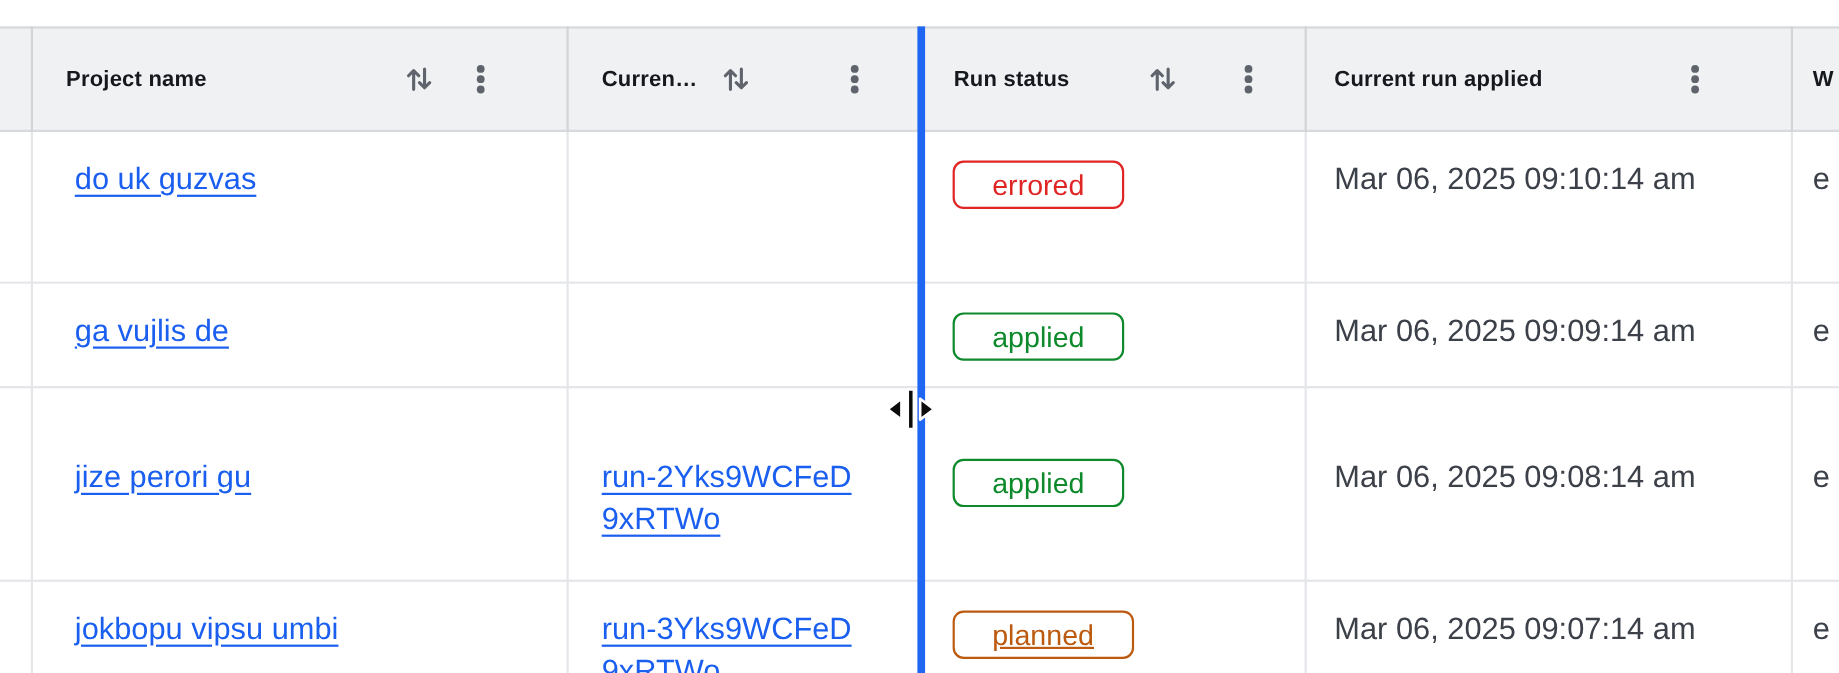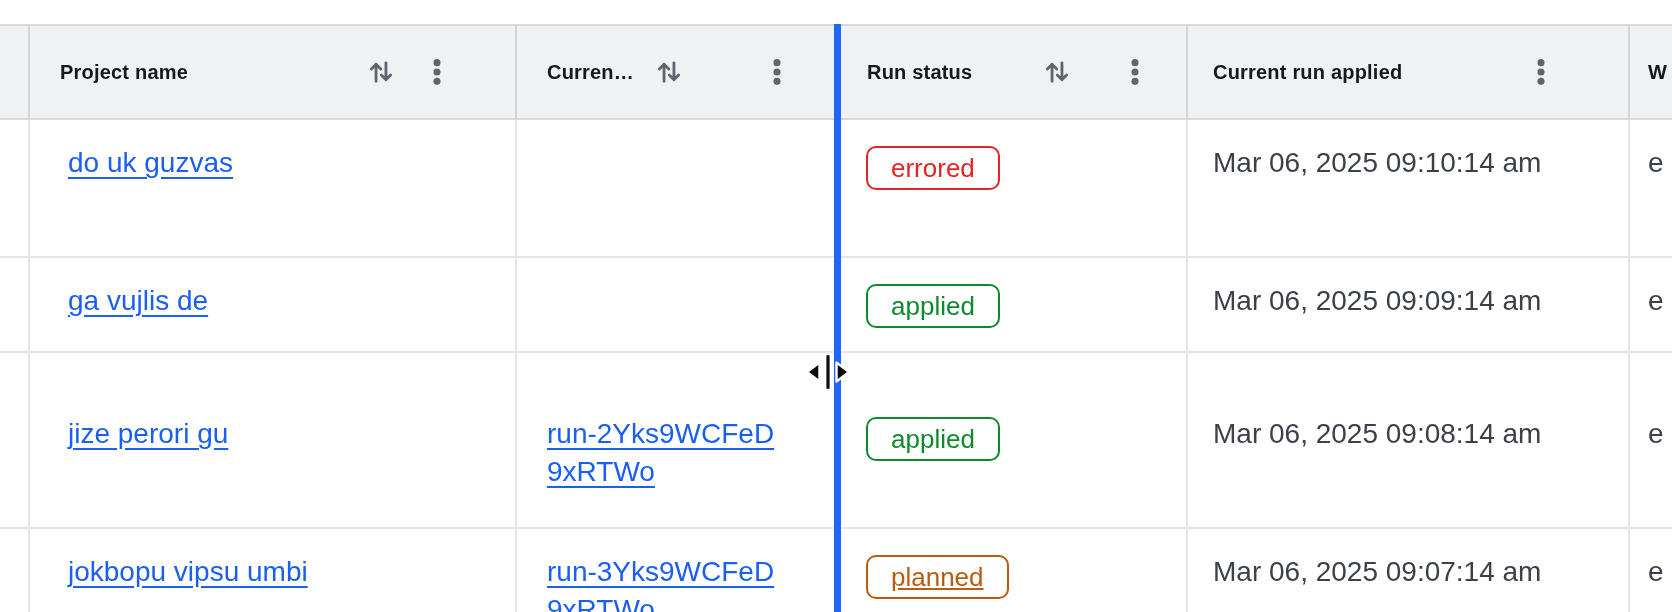--- a/index.html
+++ b/index.html
@@ -26,21 +26,21 @@
   .row3{top:391px;height:138px;}
   .row4{top:529px;height:84px;border-bottom:none;}
   .cell{position:absolute;top:24px;font-size:28px;color:#3c4149;white-space:nowrap;line-height:38px;}
   .cell-project{left:68px;}
   .cell-run{left:547px;width:240px;white-space:normal;word-break:break-all;}
   .cell-applied{left:1213px;}
   .cell-next{left:1648px;color:#3c4149;}
   a.tlink{color:#1b5ff0;text-decoration:underline;text-underline-offset:5px;cursor:pointer;}
   .badge{
     position:absolute;left:866px;top:26px;display:inline-block;
-    font-size:26px;line-height:32px;padding:4px 23px;border:2px solid;border-radius:10px;
+    font-size:26px;line-height:32px;padding:4px 34px;border:2px solid;border-radius:10px;
     background:#fff;white-space:nowrap;
   }
   
   .vdiv{position:absolute;width:2px;z-index:2;}
   .vdiv .seg-h{position:absolute;top:0;width:2px;height:96px;background:#d2d4d8;}
   .vdiv .seg-b{position:absolute;top:96px;width:2px;height:492px;background:#e4e6e9;}
   
   .resize-line{position:absolute;left:834px;top:24px;width:7px;height:588px;background:#1f66f2;z-index:5;cursor:col-resize;}
   .resize-cursor{position:absolute;left:804px;top:352px;width:48px;height:40px;z-index:6;pointer-events:none;}
 </style>

